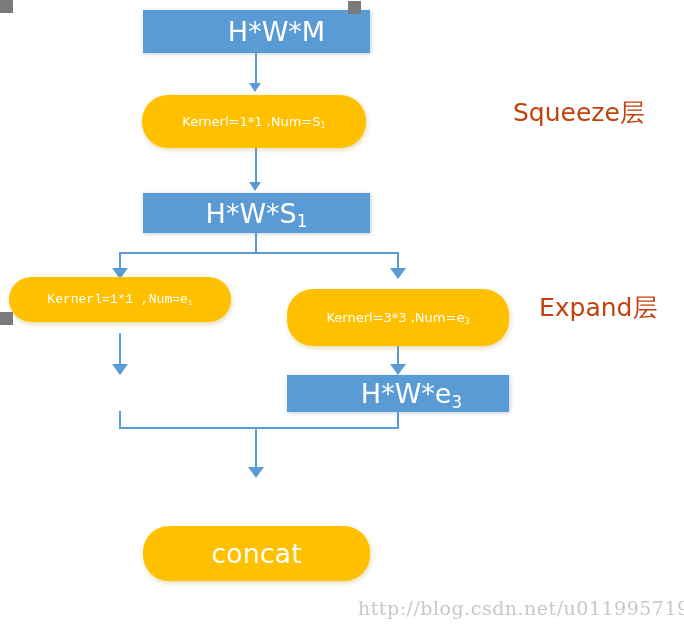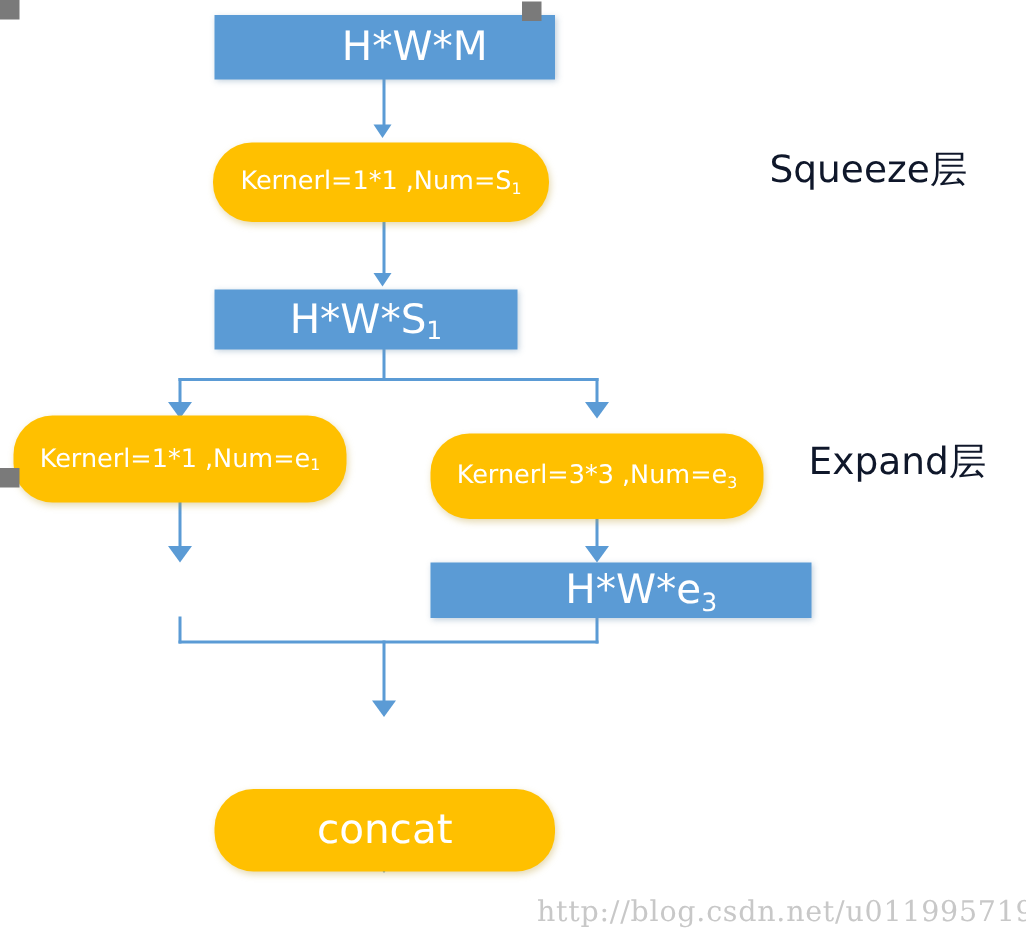--- a/index.html
+++ b/index.html
@@ -34,21 +34,21 @@
   .tensor {
     background: #5B9BD5;
     box-shadow: 1px 1px 4px rgba(120,150,180,0.45);
     font-size: 27px;
     letter-spacing: 0px;
   }
   .op {
     background: #FFC000;
     border-radius: 26px;
     box-shadow: 1px 2px 5px rgba(190,160,60,0.40);
-    font-size: 17px;
+    font-size: 13px;
     letter-spacing: 0px;
   }
   .op.concat {
     font-size: 27px;
   }
   .node sub {
     font-size: 0.62em;
     vertical-align: baseline;
     position: relative;
     bottom: -0.28em;
@@ -73,21 +73,21 @@
   }
   .arrow.thin {
     border-left-width: 6px;
     border-right-width: 6px;
     border-top-width: 9px;
   }
 
   
   .side-label {
     position: absolute;
-    color: #0f172a;
+    color: #c2410c;
     font-size: 25px;
     white-space: nowrap;
     z-index: 5;
   }
 
   
   .watermark {
     position: absolute;
     color: #c8c8c8;
     font-family: "DejaVu Serif", "Liberation Serif", serif;
@@ -142,34 +142,34 @@
   <div class="arrow" style="left:248px; top:571px;"></div>
 
   <div class="node tensor" style="left:143px; top:10px; width:227px; height:43px;padding-left:40px;">
     <span><span>H*W*M</span></span>
   </div>
 
   <div class="node op" style="left:142px; top:95px; width:224px; height:53px;">
     <span><span>Kernerl=1*1 ,Num=S</span><sub>1</sub></span>
   </div>
 
-  <div class="node tensor" style="left:143px; top:193px; width:202px; height:40px;">
+  <div class="node tensor" style="left:143px; top:193px; width:227px; height:40px;">
     <span><span>H*W*S</span><sub>1</sub></span>
   </div>
 
-  <div class="node op" style="left:9px; top:277px; width:222px; height:58px;">
+  <div class="node op" style="left:9px; top:277px; width:222px; height:45px;font-family:Liberation Mono, monospace;">
     <span><span>Kernerl=1*1 ,Num=e</span><sub>1</sub></span>
   </div>
 
   <div class="node op" style="left:287px; top:277px; width:222px; height:57px;margin-top:12px;">
     <span><span>Kernerl=3*3 ,Num=e</span><sub>3</sub></span>
   </div>
 
 
-  <div class="node tensor" style="left:287px; top:375px; width:254px; height:37px;padding-left:27px;">
+  <div class="node tensor" style="left:287px; top:375px; width:222px; height:37px;padding-left:27px;">
     <span><span>H*W*e</span><sub>3</sub></span>
   </div>
 
   <div class="node op concat" style="left:143px; top:478px; width:227px; height:55px;margin-top:48px;">
     <span>concat</span>
   </div>
 
 
   <div class="side-label" style="left:513px; top:96px;">Squeeze层</div>
 

